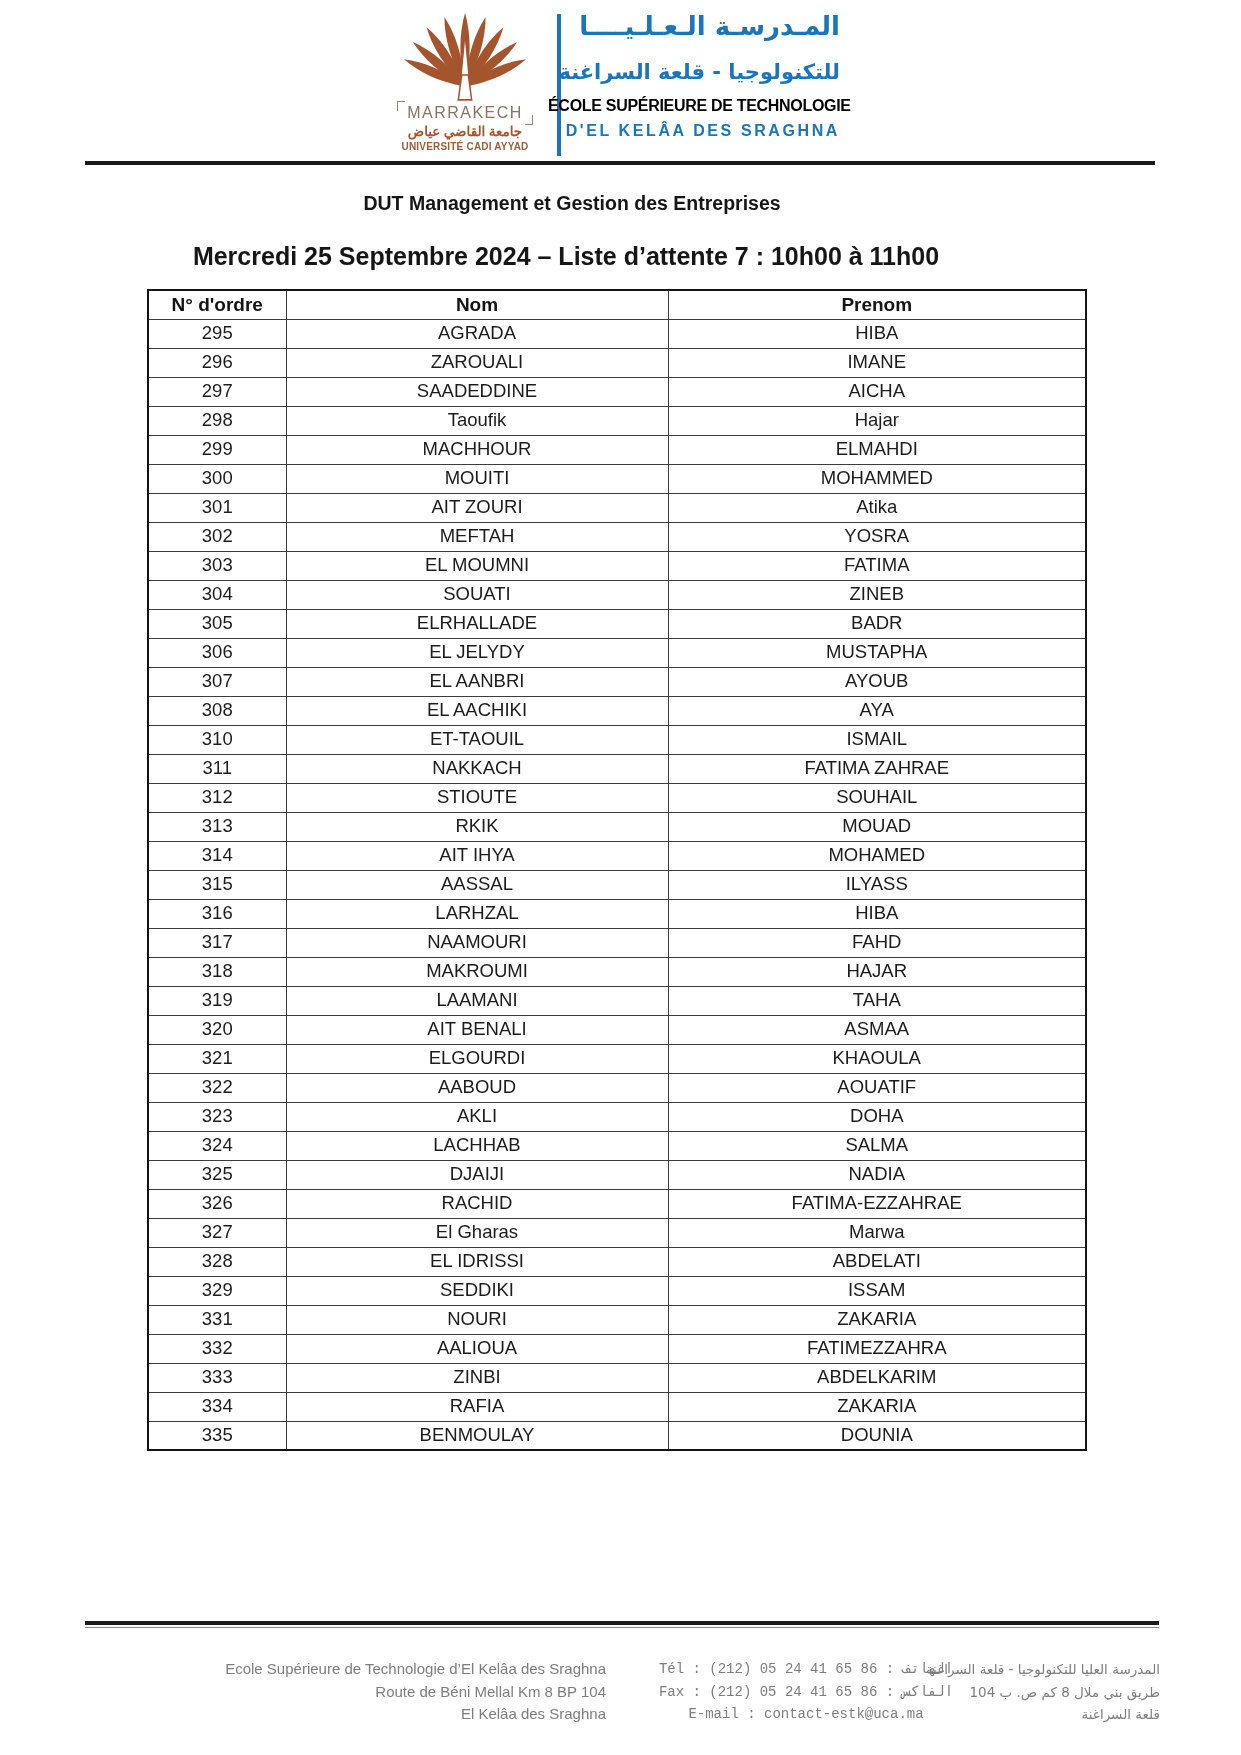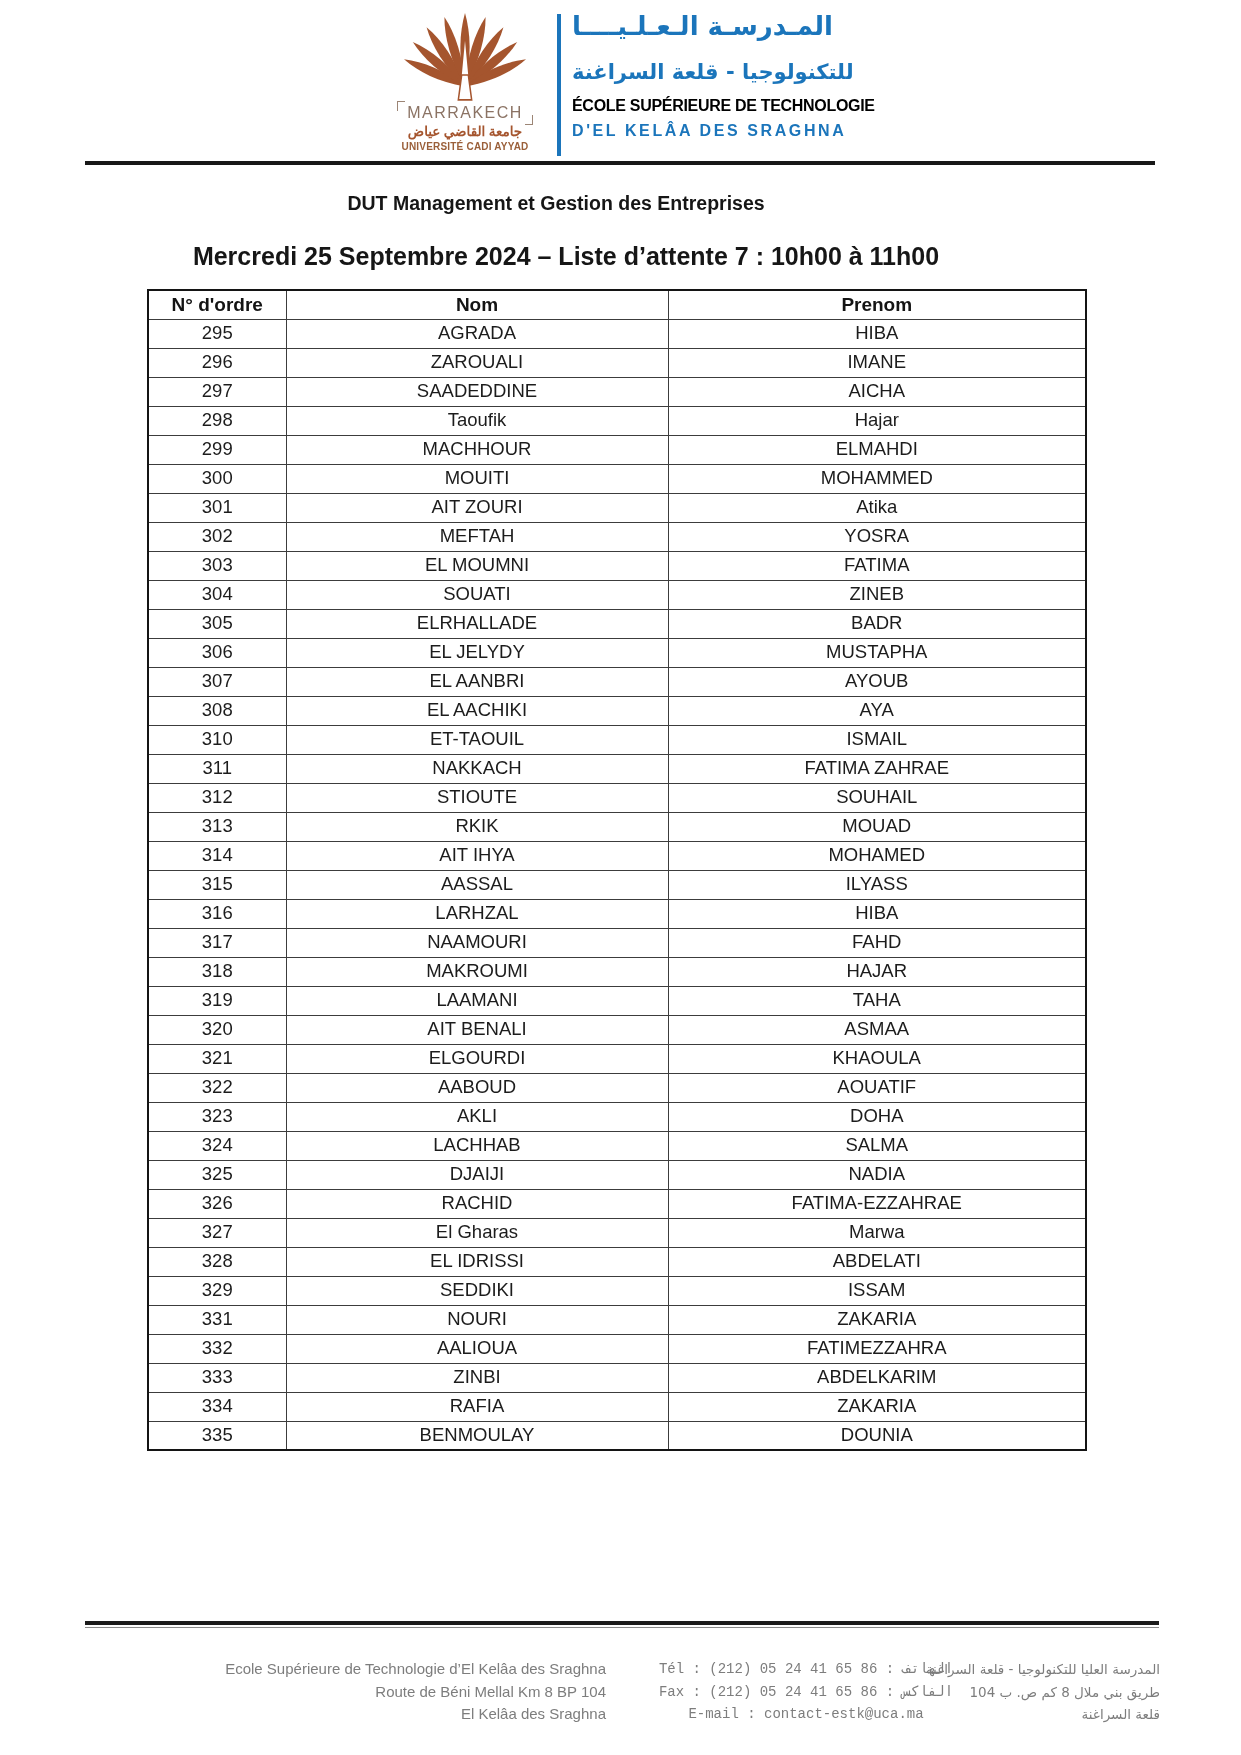--- a/index.html
+++ b/index.html
@@ -19,30 +19,30 @@
     font-weight:400; position:relative; display:inline-block; padding:0 6px;
   }
   .bracket-left, .bracket-right { position:absolute; width:8px; height:10px; }
   .bracket-left  { left:-4px; top:-3px;  border-left:1.5px solid #9c8575; border-top:1.5px solid #9c8575; }
   .bracket-right { right:-4px; bottom:-3px; border-right:1.5px solid #9c8575; border-bottom:1.5px solid #9c8575; }
   .logo-uni-ar { font-family:Liberation Serif, serif; font-size:13.5px; font-weight:bold; color:#a5552e; margin-top:1px; direction:rtl; }
   .logo-uni-fr { font-size:10px; font-weight:bold; color:#9a5f39; letter-spacing:0.2px; margin-top:1px; }
 
   .header-divider { position:absolute; left:557px; top:8px; width:4px; height:142px; background:#1b75bb; }
 
-  .school-block { position:absolute; left:572px; top:4px; width:292px; text-align:left; }
+  .school-block { position:absolute; left:548px; top:4px; width:292px; text-align:right; }
   .school-ar1 { font-family:"DejaVu Sans", sans-serif; direction:rtl; font-size:26px; font-weight:bold; color:#1b75bb; line-height:1.25; }
   .school-ar2 { font-family:"DejaVu Sans", sans-serif; direction:rtl; font-size:21px; font-weight:bold; color:#1b75bb; line-height:1.2; margin-top:17px; }
   .school-fr1 { font-size:16px; font-weight:bold; color:#000000; letter-spacing:-0.3px; margin-top:12px; white-space:nowrap; }
   .school-fr2 { font-size:16px; font-weight:bold; color:#1b75bb; letter-spacing:2.6px; margin-top:7px; white-space:nowrap; }
 
   .header-rule { position:absolute; top:161px; left:85px; width:1070px; height:3.5px; background:#181818; }
 
   
-  .doc-title    { position:absolute; top:192px; left:0; width:1112px; text-align:center; font-size:19.5px; font-weight:bold; color:#161616; }
+  .doc-title    { position:absolute; top:192px; left:16px; width:1112px; text-align:center; font-size:19.5px; font-weight:bold; color:#161616; }
   .doc-subtitle { position:absolute; top:242px; left:0; width:1132px; text-align:center; font-size:25px; font-weight:bold; color:#161616; }
 
   
   .list-table {
     position:absolute; top:289px; left:147px; width:938px;
     border-collapse:collapse; table-layout:fixed;
     border:2.5px solid #141414;
   }
   .list-table th, .list-table td {
     border:1.7px solid #3c3c3c;

